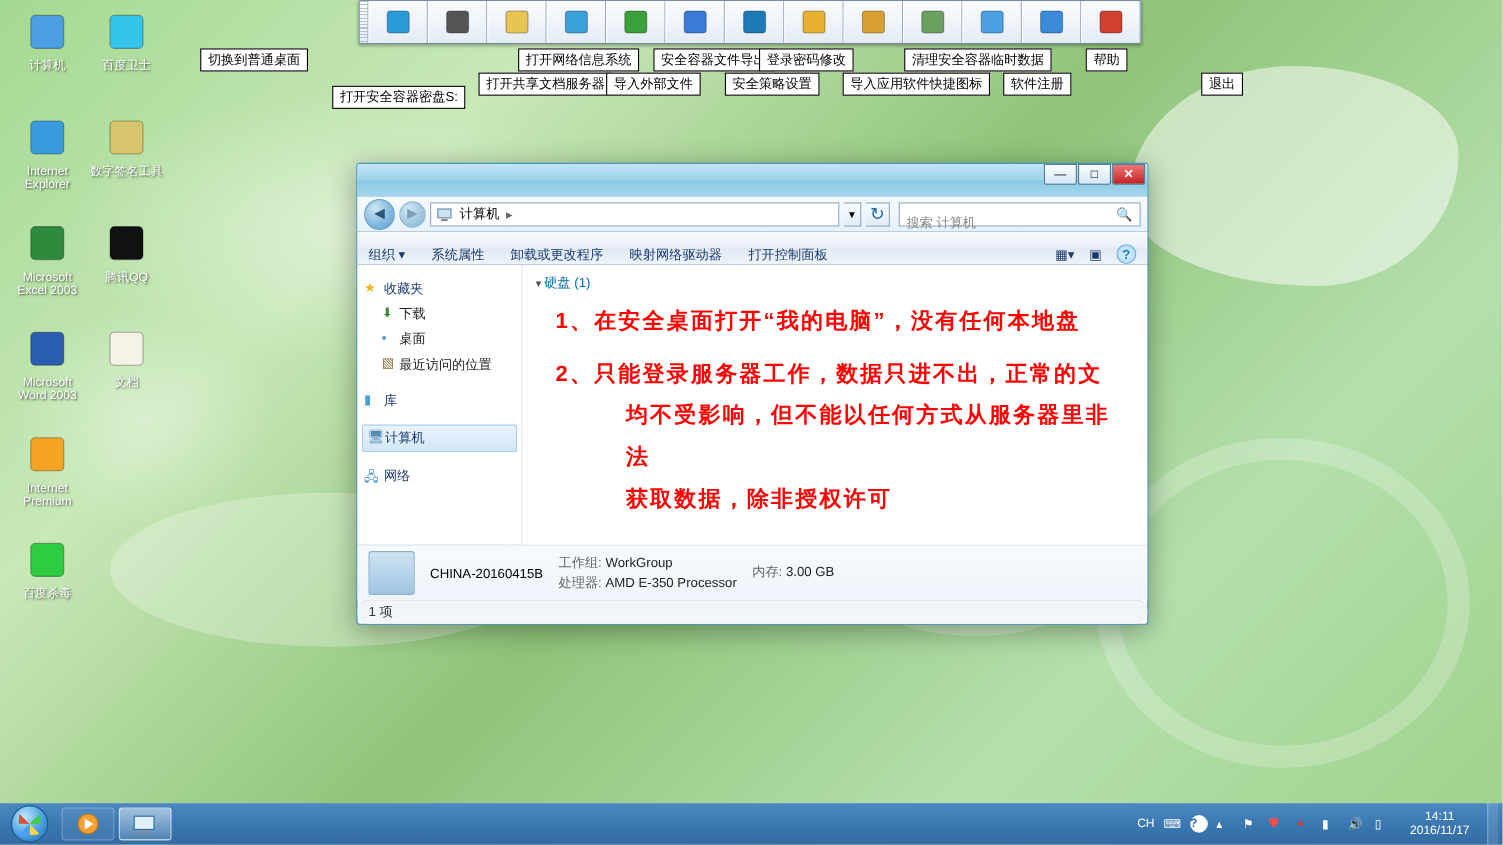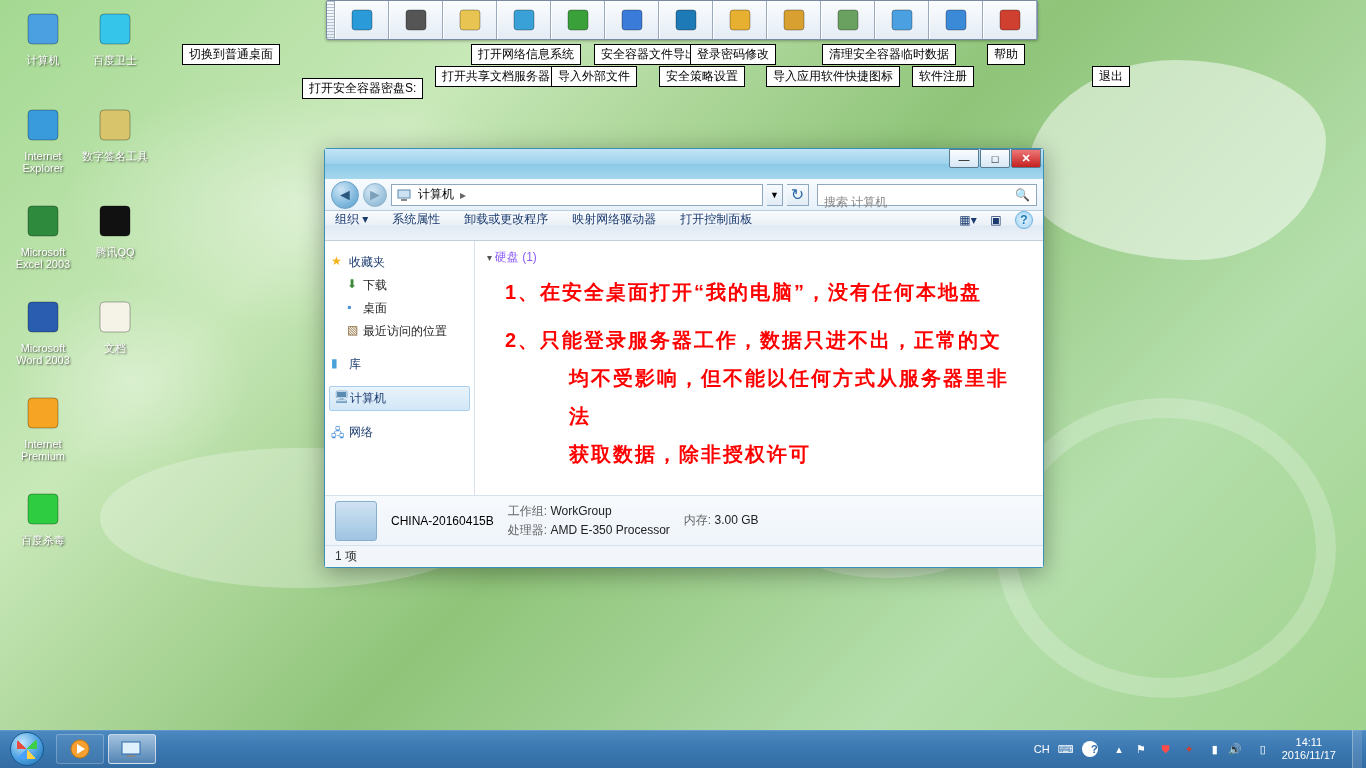--- a/index.html
+++ b/index.html
@@ -41,62 +41,62 @@
 .nav-row { height: 32px; background: linear-gradient(#f7fbfe,#e7f1fa); border-bottom: 1px solid #b9cddf; display: flex; align-items: center; padding: 0 6px; gap: 4px; }
 .nav-back { width: 28px; height: 28px; border-radius: 50%; background: radial-gradient(circle at 35% 30%, #cfe6f6, #7fb8dd 60%, #5a9cc9); border: 1px solid #6ca3c7; cursor: pointer; display:flex;align-items:center;justify-content:center;color:#2a587c; }
 .nav-fwd { width: 24px; height: 24px; border-radius: 50%; background: radial-gradient(circle at 35% 30%, #d5e8f5, #a0c6de 60%, #82aecb); border:1px solid #8db5cd; cursor:pointer;display:flex;align-items:center;justify-content:center;color:#7da0b9; }
 .addr { flex: 1; height: 22px; border: 1px solid #8fa8be; background: #fff; display: flex; align-items: center; padding: 0 4px; font-size: 12px; gap: 6px; }
 .addr .sep { color: #666; }
 .addr-dd { width: 16px; height: 22px; border: 1px solid #8fa8be; border-left: none; background: linear-gradient(#f8fbfe,#e2ecf5); cursor:pointer; display:flex;align-items:center;justify-content:center;font-size:9px; }
 .addr-rf { width: 22px; height: 22px; border: 1px solid #8fa8be; border-left:none; background: linear-gradient(#f8fbfe,#e2ecf5); cursor:pointer;display:flex;align-items:center;justify-content:center;color:#2a6aa8; }
 .search { width: 220px; height: 22px; border: 1px solid #8fa8be; background: #fff; display: flex; align-items: center; padding: 0 6px; font-size: 12px; color: #888; margin-left:4px; }
 .search .sic { margin-left:auto; color:#3a7abf; }
 
-.cmd-row { height: 30px; background: linear-gradient(#f9fbfd,#eaf0f7 48%,#e0e9f3 52%,#edf3fa); border-bottom: 1px solid #c0ceda; display: flex; align-items: flex-start; padding: 0 10px; font-size: 12px; color: #1a3a6e; gap: 24px; }
+.cmd-row { height: 30px; background: linear-gradient(#f9fbfd,#eaf0f7 48%,#e0e9f3 52%,#edf3fa); border-bottom: 1px solid #c0ceda; display: flex; align-items: flex-end; padding: 0 10px; font-size: 12px; color: #1a3a6e; gap: 24px; }
 .cmd-row span { cursor: pointer; }
 .cmd-row .rgt { margin-left: auto; display: flex; gap: 10px; align-items:center; }
 .cmd-row .rgt div { width:18px; height:18px; cursor:pointer; display:flex;align-items:center;justify-content:center; }
 
 .body-row { flex: 1; display: flex; min-height: 0; }
 .navpane { width: 150px; border-right: 1px solid #d7e1eb; background: #fff; padding: 6px 0; font-size: 12px; overflow:hidden; }
 .np-grp { margin: 4px 0 10px; }
 .np-h { padding: 3px 8px 3px 24px; position: relative; cursor: pointer; color:#1a3a6e; }
 .np-h.sel { background: linear-gradient(#e9f3fb,#d2e7f8); border:1px solid #a8cef0; border-radius:2px; margin:0 4px; padding-left:20px; }
 .np-it { padding: 3px 8px 3px 38px; cursor: pointer; color: #222; }
 .np-h .np-ic, .np-it { position:relative; }
 .np-it::before { content:""; position:absolute; left:22px; top:4px; width:12px; height:12px; }
 
 .content { flex:1; background:#fff; position:relative; padding: 8px 12px; font-size:12px; }
-.cat { color:#8b5cf6; cursor:pointer; }
+.cat { color:#0369a1; cursor:pointer; }
 .cat::before { content:"▾ "; font-size:10px; color:#555; }
 .overlay-text { position:absolute; top:32px; left:30px; right:20px; color:#ff0000; font-family: "SimSun", serif; line-height: 1.9; letter-spacing: 2px; }
 .overlay-text .ttl { font-size:20px; font-weight:bold; text-align:center; margin-bottom:14px; }
 .overlay-text .ln { font-size:20px; font-weight:bold; }
 .overlay-text .indent { padding-left: 3.2em; }
 
 .details { height: 50px; border-top: 1px solid #d7e1eb; background: linear-gradient(#f7fafd,#eef4fa); display:flex; align-items:center; padding: 4px 10px; font-size:12px; gap: 14px; }
 .det-ic { width:42px; height:40px; background: linear-gradient(#cfe2f2,#9fc4e2); border:1px solid #88afd0; border-radius:3px; }
 .det-col { display:flex; flex-direction:column; justify-content:center; gap:2px; }
 .det-col .k { color:#666; }
 .det-col .v { color:#222; }
-.status { height:22px; border-top:1px solid #d7e1eb; background:#f2f6fa; font-size:12px; padding:0 10px; display:flex; align-items:center; color:#333; }
+.status { height:22px; border-top:1px solid #d7e1eb; background:#f2f6fa; font-size:12px; padding:0 10px; display:flex; align-items:center; color:#333;border-radius:10px; }
 
 
 .taskbar { position:absolute; bottom:0; left:0; right:0; height:38px; background: linear-gradient(180deg,#6fa4d2 0%,#4c88c0 3%,#3b78b1 50%,#336ca3 100%); display:flex; align-items:center; }
 .start { width:54px; height:38px; display:flex;align-items:center;justify-content:center; cursor:pointer; }
 .start .orb { width:34px; height:34px; border-radius:50%; background: radial-gradient(circle at 35% 30%, #bfe6ff, #4aa0e0 55%, #1a68a8); border:1px solid #15588e; position:relative; overflow:hidden; }
 .orb::before { content:""; position:absolute; inset:6px; background:
   linear-gradient(45deg,#e74c3c 0 50%, transparent 50%) 0 0/50% 50% no-repeat,
   linear-gradient(-45deg,#3ecf4a 0 50%, transparent 50%) 100% 0/50% 50% no-repeat,
   linear-gradient(-45deg,#4aa0ff 0 50%, transparent 50%) 0 100%/50% 50% no-repeat,
   linear-gradient(45deg,#ffd24a 0 50%, transparent 50%) 100% 100%/50% 50% no-repeat; border-radius:4px; }
 .tb-pin { width:48px; height:30px; margin:0 2px; border:1px solid rgba(255,255,255,.25); border-radius:3px; background: rgba(255,255,255,.06); display:flex;align-items:center;justify-content:center; cursor:pointer; }
 .tb-pin.active { background: linear-gradient(rgba(255,255,255,.5),rgba(255,255,255,.15)); border-color: rgba(255,255,255,.6); }
 .tray { margin-left:auto; display:flex;align-items:center; gap:8px; padding-right:4px; color:#fff; font-size:11px; }
-.tray .ti { width:16px;height:16px;cursor:pointer; display:flex;align-items:center;justify-content:flex-end; }
+.tray .ti { width:16px;height:16px;cursor:pointer; display:flex;align-items:center;justify-content:flex-start; }
 .tray .clock { text-align:center; line-height:1.15; padding: 0 8px; cursor:pointer; }
 .tray .peek { width:10px; height:38px; border-left:1px solid rgba(255,255,255,.3); background:rgba(255,255,255,.12); cursor:pointer; }
 svg { display:block; }
 </style>
 </head>
 <body>
 
 <div class="wallpaper-shape ws1"></div>
 <div class="wallpaper-shape ws2"></div>
 <div class="wallpaper-shape ws3"></div>

